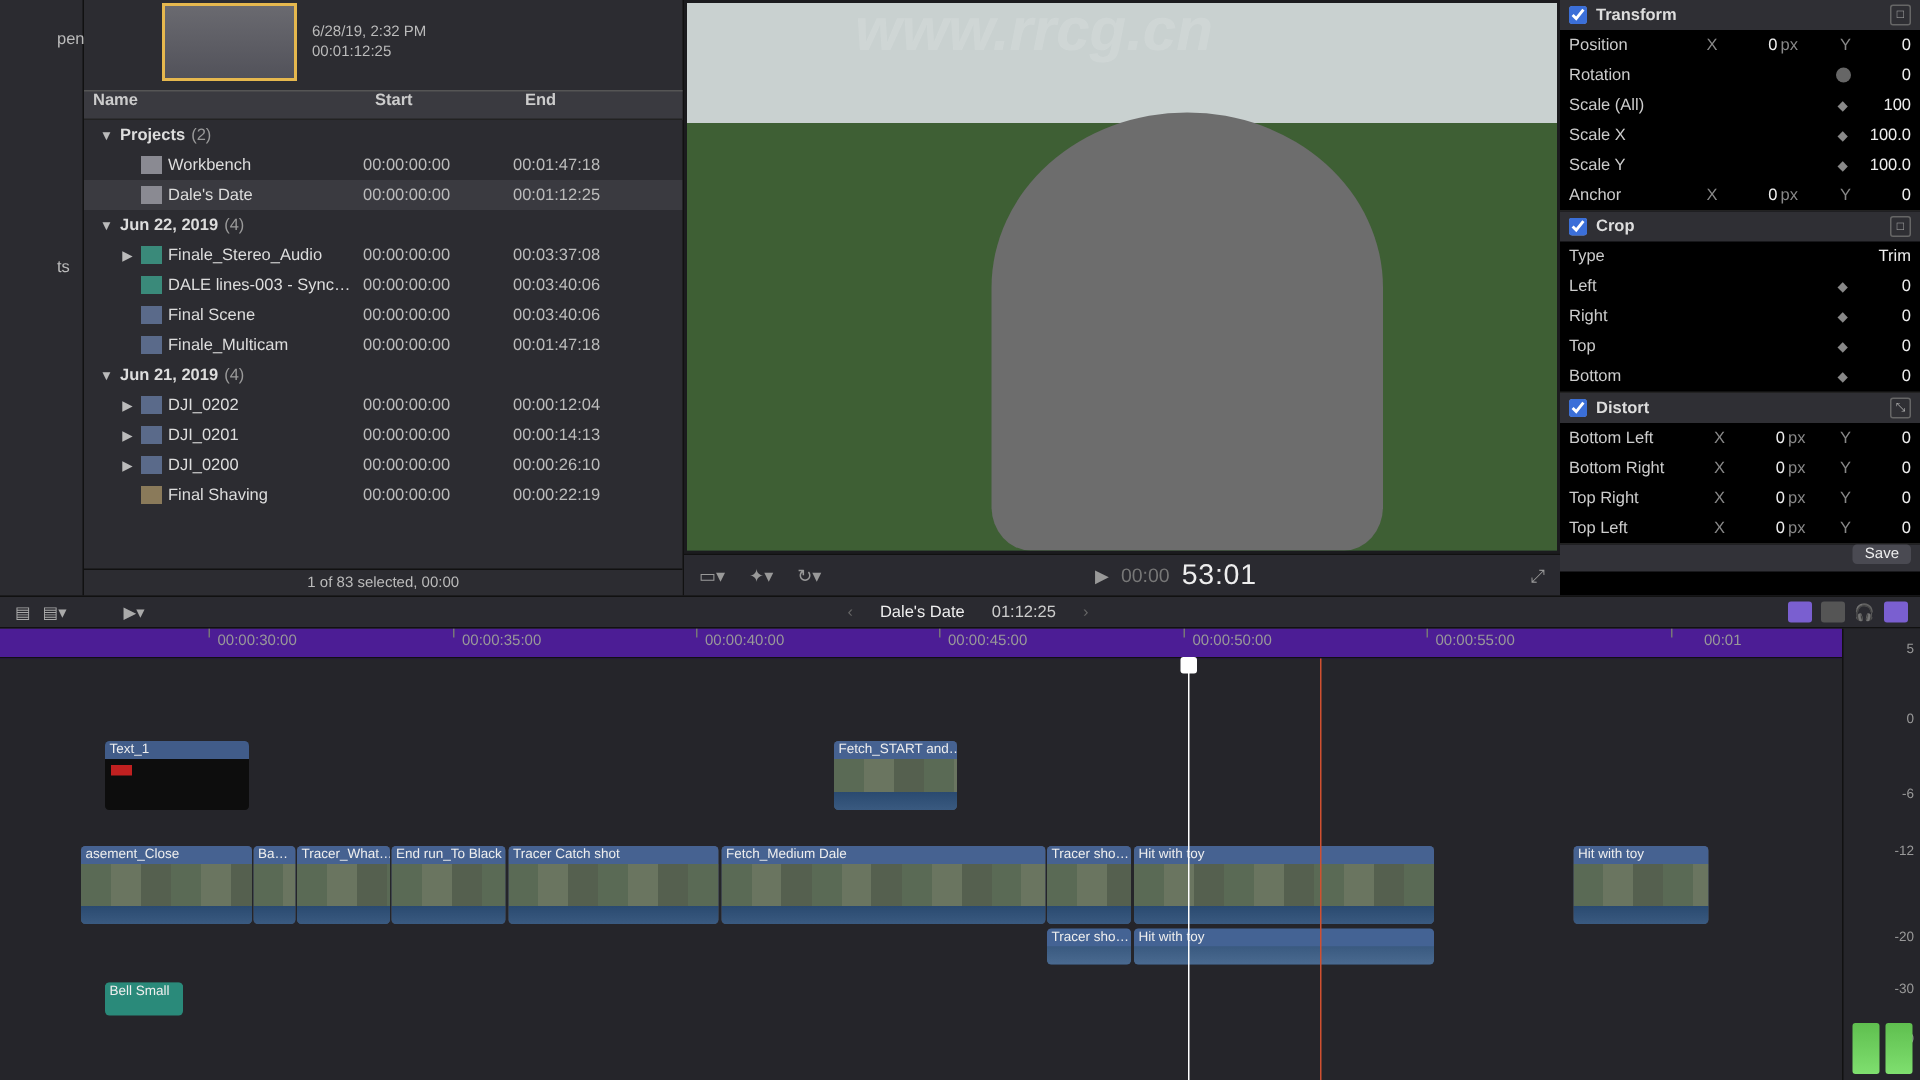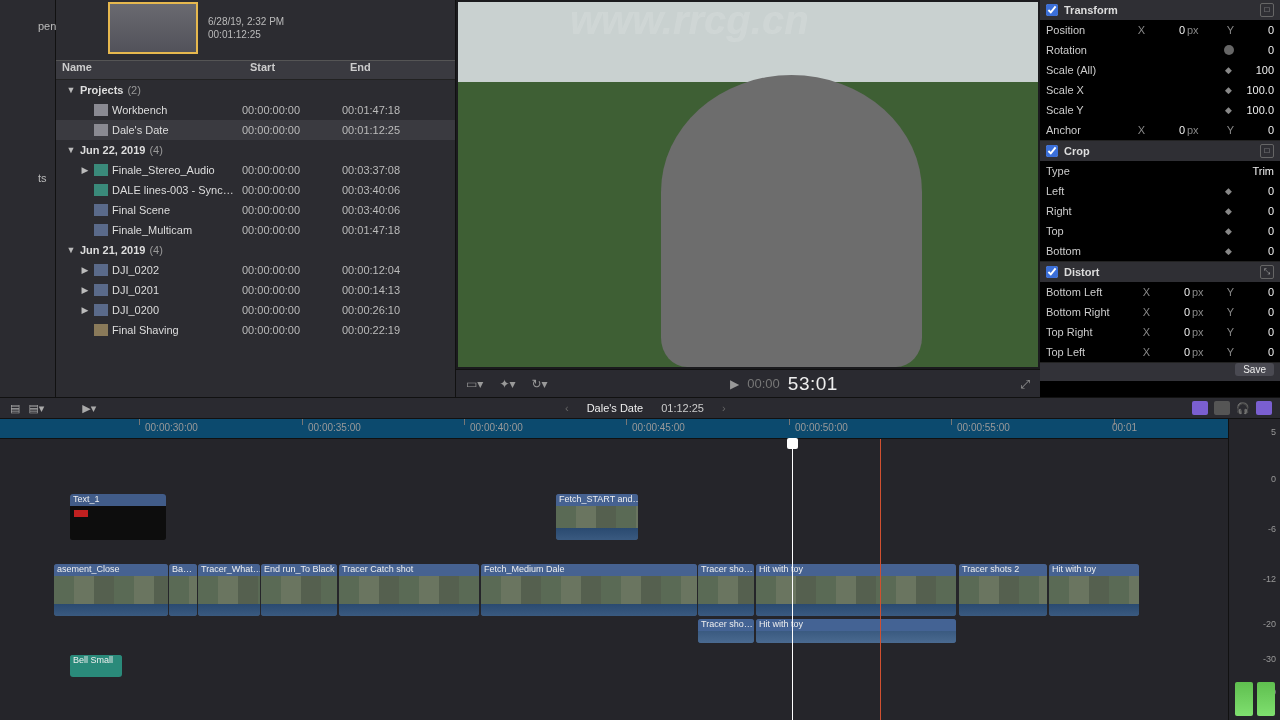--- a/index.html
+++ b/index.html
@@ -66,21 +66,21 @@
 .tlbar .center { flex:1; display:flex; justify-content:center; gap:18px; color:#ccc; align-items:center; }
 .tlbar .center .proj { color:#eee; }
 .tlbar .center .arrow { color:#666; }
 .tlbar .righticons { display:flex; gap:6px; padding:0 8px; align-items:center; }
 .tlbar .righticons .ib { width:16px; height:14px; border-radius:2px; }
 .purple { background:#7a5fd0; }
 
 
 .timeline { flex:1; display:flex; background:#25252a; position:relative; overflow:hidden; }
 .tl-main { flex:1; position:relative; }
-.ruler { height:20px; background:#0c4a6e; border-bottom:1px solid #111; position:relative; color:#999; font-size:10px; }
+.ruler { height:20px; background:#4c1d95; border-bottom:1px solid #111; position:relative; color:#999; font-size:10px; }
 .rlabel { position:absolute; top:3px; }
 .rtick { position:absolute; top:0; width:1px; height:6px; background:#777; }
 
 .tracks { position:absolute; top:20px; left:0; right:0; bottom:0; }
 .playhead { position:absolute; top:0; bottom:0; width:1px; background:#fff; z-index:5; }
 .playhead:before { content:''; position:absolute; top:-1px; left:-5px; width:11px; height:11px; background:#fff; border-radius:2px; }
 .skimmer { position:absolute; top:0; bottom:0; width:1px; background:#d05030; z-index:4; }
 
 .clip { position:absolute; border-radius:3px; overflow:hidden; }
 .clip .lbl { position:absolute; top:0; left:0; right:0; height:12px; background:rgba(70,100,150,.9); color:#eee; font-size:9px; padding:0 3px; white-space:nowrap; overflow:hidden; }
@@ -251,20 +251,21 @@
             <div class="c1">
               <span style="width: 14px; display: inline-block;"></span>
               <span class="disc"></span>
               <span class="ico" style="background: rgb(138, 122, 90);"></span>
               <span>Final Shaving</span>
             </div>
             <div class="c2">00:00:00:00</div>
             <div class="c3">00:00:22:19</div>
           </div>
         </div>
+      <div class="statusbar">1 of 83 selected, 00:00</div>
     </div>
 
     <div class="viewer">
       <div class="viewer-img">
         <div class="bush"></div>
         <div class="person"></div>
       </div>
       <div class="viewer-ctrl">
         <span class="ctrl-ico">▭▾</span>
         <span class="ctrl-ico">✦▾</span>
@@ -425,21 +426,21 @@
           <div class="rlabel" style="left: 308px;">00:00:35:00</div>
           <div class="rtick" style="left: 464px;"></div>
           <div class="rlabel" style="left: 470px;">00:00:40:00</div>
           <div class="rtick" style="left: 626px;"></div>
           <div class="rlabel" style="left: 632px;">00:00:45:00</div>
           <div class="rtick" style="left: 789px;"></div>
           <div class="rlabel" style="left: 795px;">00:00:50:00</div>
           <div class="rtick" style="left: 951px;"></div>
           <div class="rlabel" style="left: 957px;">00:00:55:00</div>
           <div class="rtick" style="left: 1114px;"></div>
-          <div class="rlabel" style="left: 1112px;">00:01</div>
+          <div class="rlabel" style="left: 1136px;">00:01</div>
         </div>
       <div class="tracks" id="tracks">
         <div class="playhead" style="left:792px"></div>
         <div class="skimmer" style="left:880px"></div>
       <div class="clip titleclip" style="left: 70px; width: 96px; top: 55px; height: 46px; padding-left: 11px;">
             <div class="lbl">Text_1</div>
             <div class="body"></div>
           </div>
           <div class="clip vclip" style="left: 54px; width: 114px; top: 125px; height: 52px;">
             <div class="lbl">asement_Close</div>
@@ -479,25 +480,20 @@
           <div class="clip vclip" style="left: 698px; width: 56px; top: 125px; height: 52px;">
             <div class="lbl">Tracer sho…</div>
             <div class="thumbstrip"></div>
             <div class="wave"></div>
           </div>
           <div class="clip vclip" style="left: 756px; width: 200px; top: 125px; height: 52px;">
             <div class="lbl">Hit with toy</div>
             <div class="thumbstrip"></div>
             <div class="wave"></div>
           </div>
-          <div class="clip vclip" style="left: 959px; width: 88px; top: 125px; height: 52px;">
-            <div class="lbl">Tracer shots 2</div>
-            <div class="thumbstrip"></div>
-            <div class="wave"></div>
-          </div>
           <div class="clip vclip" style="left: 1049px; width: 90px; top: 125px; height: 52px;">
             <div class="lbl">Hit with toy</div>
             <div class="thumbstrip"></div>
             <div class="wave"></div>
           </div>
           <div class="clip sndclip" style="left: 698px; width: 56px; top: 180px; height: 24px;">
             <div class="lbl">Tracer sho…</div>
             <div class="wave"></div>
           </div>
           <div class="clip sndclip" style="left: 756px; width: 200px; top: 180px; height: 24px;">
@@ -506,21 +502,21 @@
           </div>
           <div class="clip aclip" style="left: 70px; width: 52px; top: 216px; height: 22px;">
             <div class="lbl">Bell Small</div>
           </div>
         </div>
     </div>
     <div class="meter">
       <span class="mlabel" style="top:8px">5</span>
       <span class="mlabel" style="top:55px">0</span>
       <span class="mlabel" style="top:105px">-6</span>
-      <span class="mlabel" style="top:155px">-12</span>
+      <span class="mlabel" style="top:143px">-12</span>
       <span class="mlabel" style="top:200px">-20</span>
       <span class="mlabel" style="top:235px">-30</span>
       <span class="mlabel" style="top:268px">-50</span>
       <div class="mbar" style="left:6px; height:34px"></div>
       <div class="mbar" style="left:28px; height:34px"></div>
     </div>
   </div>
 </div>
 
 <div class="wm" style="left:570px; top:-2px">www.rrcg.cn</div>

